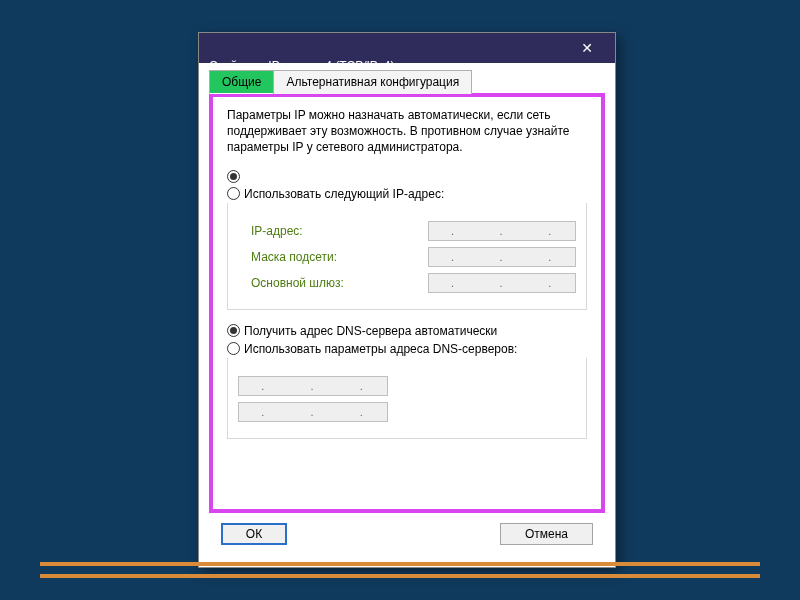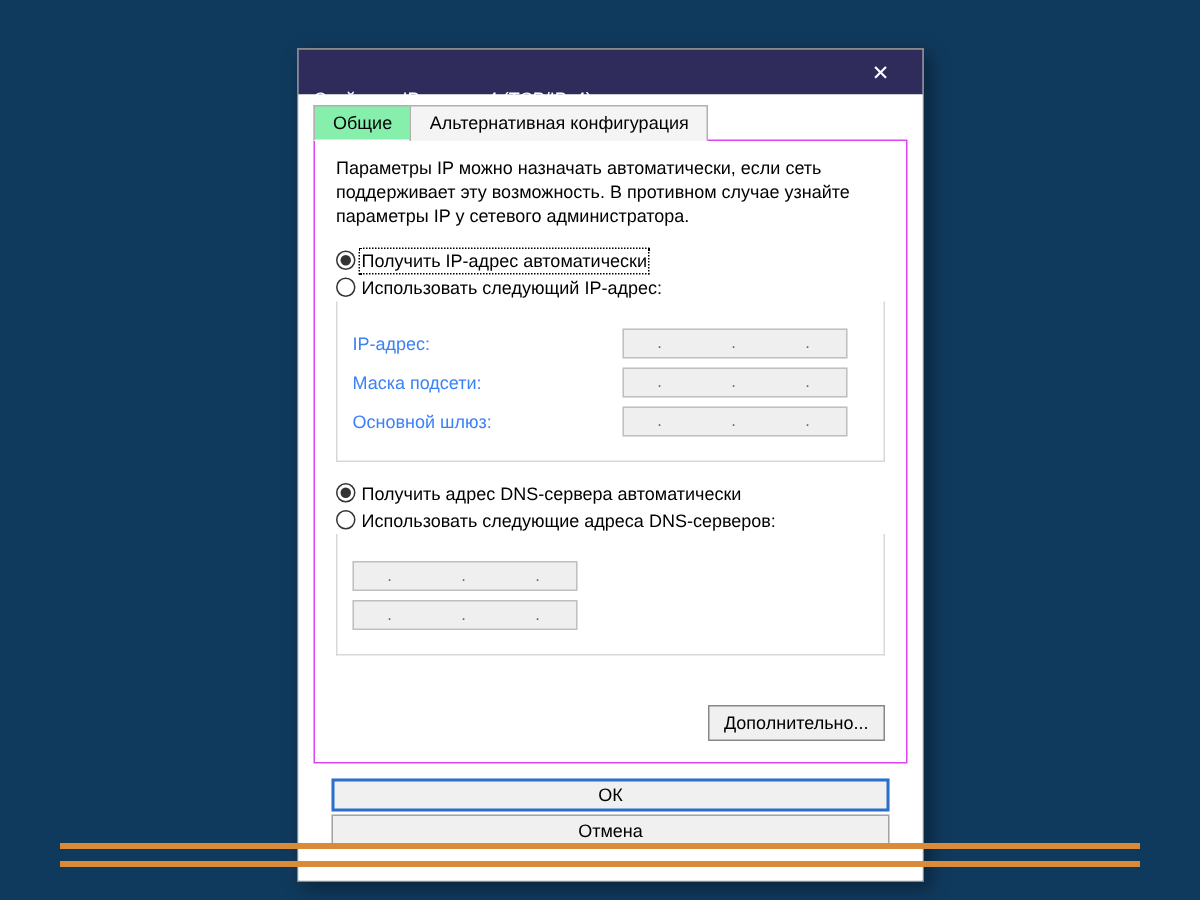--- a/index.html
+++ b/index.html
@@ -54,25 +54,25 @@
   .tab {
     padding: 4px 12px;
     border: 1px solid #b0b0b0;
     border-bottom: none;
     background: #f4f4f4;
     font-size: 12px;
     margin-right: -1px;
     cursor: pointer;
   }
   .tab.active {
-    background: #86efac;
+    background: #22c55e;
     border-bottom: 1px solid #fff;
   }
   .tabpanel {
-    border: 1px solid #d946ef;
+    border: 4px solid #d946ef;
     padding: 10px 14px 56px 14px;
     position: relative;
     min-height: 416px;
   }
   .desc {
     font-size: 12px;
     line-height: 1.35;
     margin-bottom: 14px;
   }
   .radio-row {
@@ -106,22 +106,23 @@
     padding: 12px 10px 10px 10px;
     position: relative;
   }
   .field-row {
     display: flex;
     align-items: center;
     margin: 6px 0;
   }
   .field-label {
     width: 180px;
-    color: #3b82f6;
-    font-size: 12px;
+    color: #4d7c0f;
+    font-size: 12px;
+    margin-left: 13px;
   }
   .ipbox {
     width: 150px;
     height: 20px;
     border: 1px solid #c0c0c0;
     background: #efefef;
     display: flex;
     align-items: center;
     justify-content: space-around;
     color: #666;
@@ -150,21 +151,20 @@
     border: 1px solid #888;
     background: #f0f0f0;
     font-size: 12px;
     cursor: pointer;
   }
   .footer {
     display: flex;
     justify-content: space-between;
     gap: 2px;
     padding: 10px 12px 12px 12px;
-    flex-direction: column;
   }
   .btn {
     min-width: 66px;
     padding: 3px 24px;
     border: 1px solid #a3a3a3;
     background: #f0f0f0;
     font-size: 12px;
     text-align: center;
     cursor: pointer;
   }
@@ -191,21 +191,20 @@
     <div class="tabs">
       <div class="tab active">Общие</div>
       <div class="tab">Альтернативная конфигурация</div>
     </div>
 
     <div class="tabpanel">
       <div class="desc">Параметры IP можно назначать автоматически, если сеть поддерживает эту возможность. В противном случае узнайте параметры IP у сетевого администратора.</div>
 
       <div class="radio-row">
         <span class="radio checked"></span>
-        <span class="radio-label focused">Получить IP-адрес автоматически</span>
       </div>
       <div class="radio-row">
         <span class="radio"></span>
         <span class="radio-label">Использовать следующий IP-адрес:</span>
       </div>
       <div class="group">
         <div class="field-row">
           <span class="field-label">IP-адрес:</span>
           <span class="ipbox">
               <span class="dot">.</span>
@@ -230,40 +229,39 @@
             </span>
         </div>
       </div>
 
       <div class="radio-row">
         <span class="radio checked"></span>
         <span class="radio-label">Получить адрес DNS-сервера автоматически</span>
       </div>
       <div class="radio-row">
         <span class="radio"></span>
-        <span class="radio-label">Использовать следующие адреса DNS-серверов:</span>
+        <span class="radio-label">Использовать параметры адреса DNS-серверов:</span>
       </div>
       <div class="group">
         <div class="field-row">
           <span class="ipbox">
               <span class="dot">.</span>
               <span class="dot">.</span>
               <span class="dot">.</span>
             </span>
         </div>
         <div class="field-row">
           <span class="ipbox">
               <span class="dot">.</span>
               <span class="dot">.</span>
               <span class="dot">.</span>
             </span>
         </div>
       </div>
 
-      <div class="adv-btn">Дополнительно...</div>
     </div>
 
     <div class="footer">
       <div class="btn default">ОК</div>
       <div class="btn">Отмена</div>
     </div>
   </div>
 </div>
 
 <div class="stripe a"></div>

